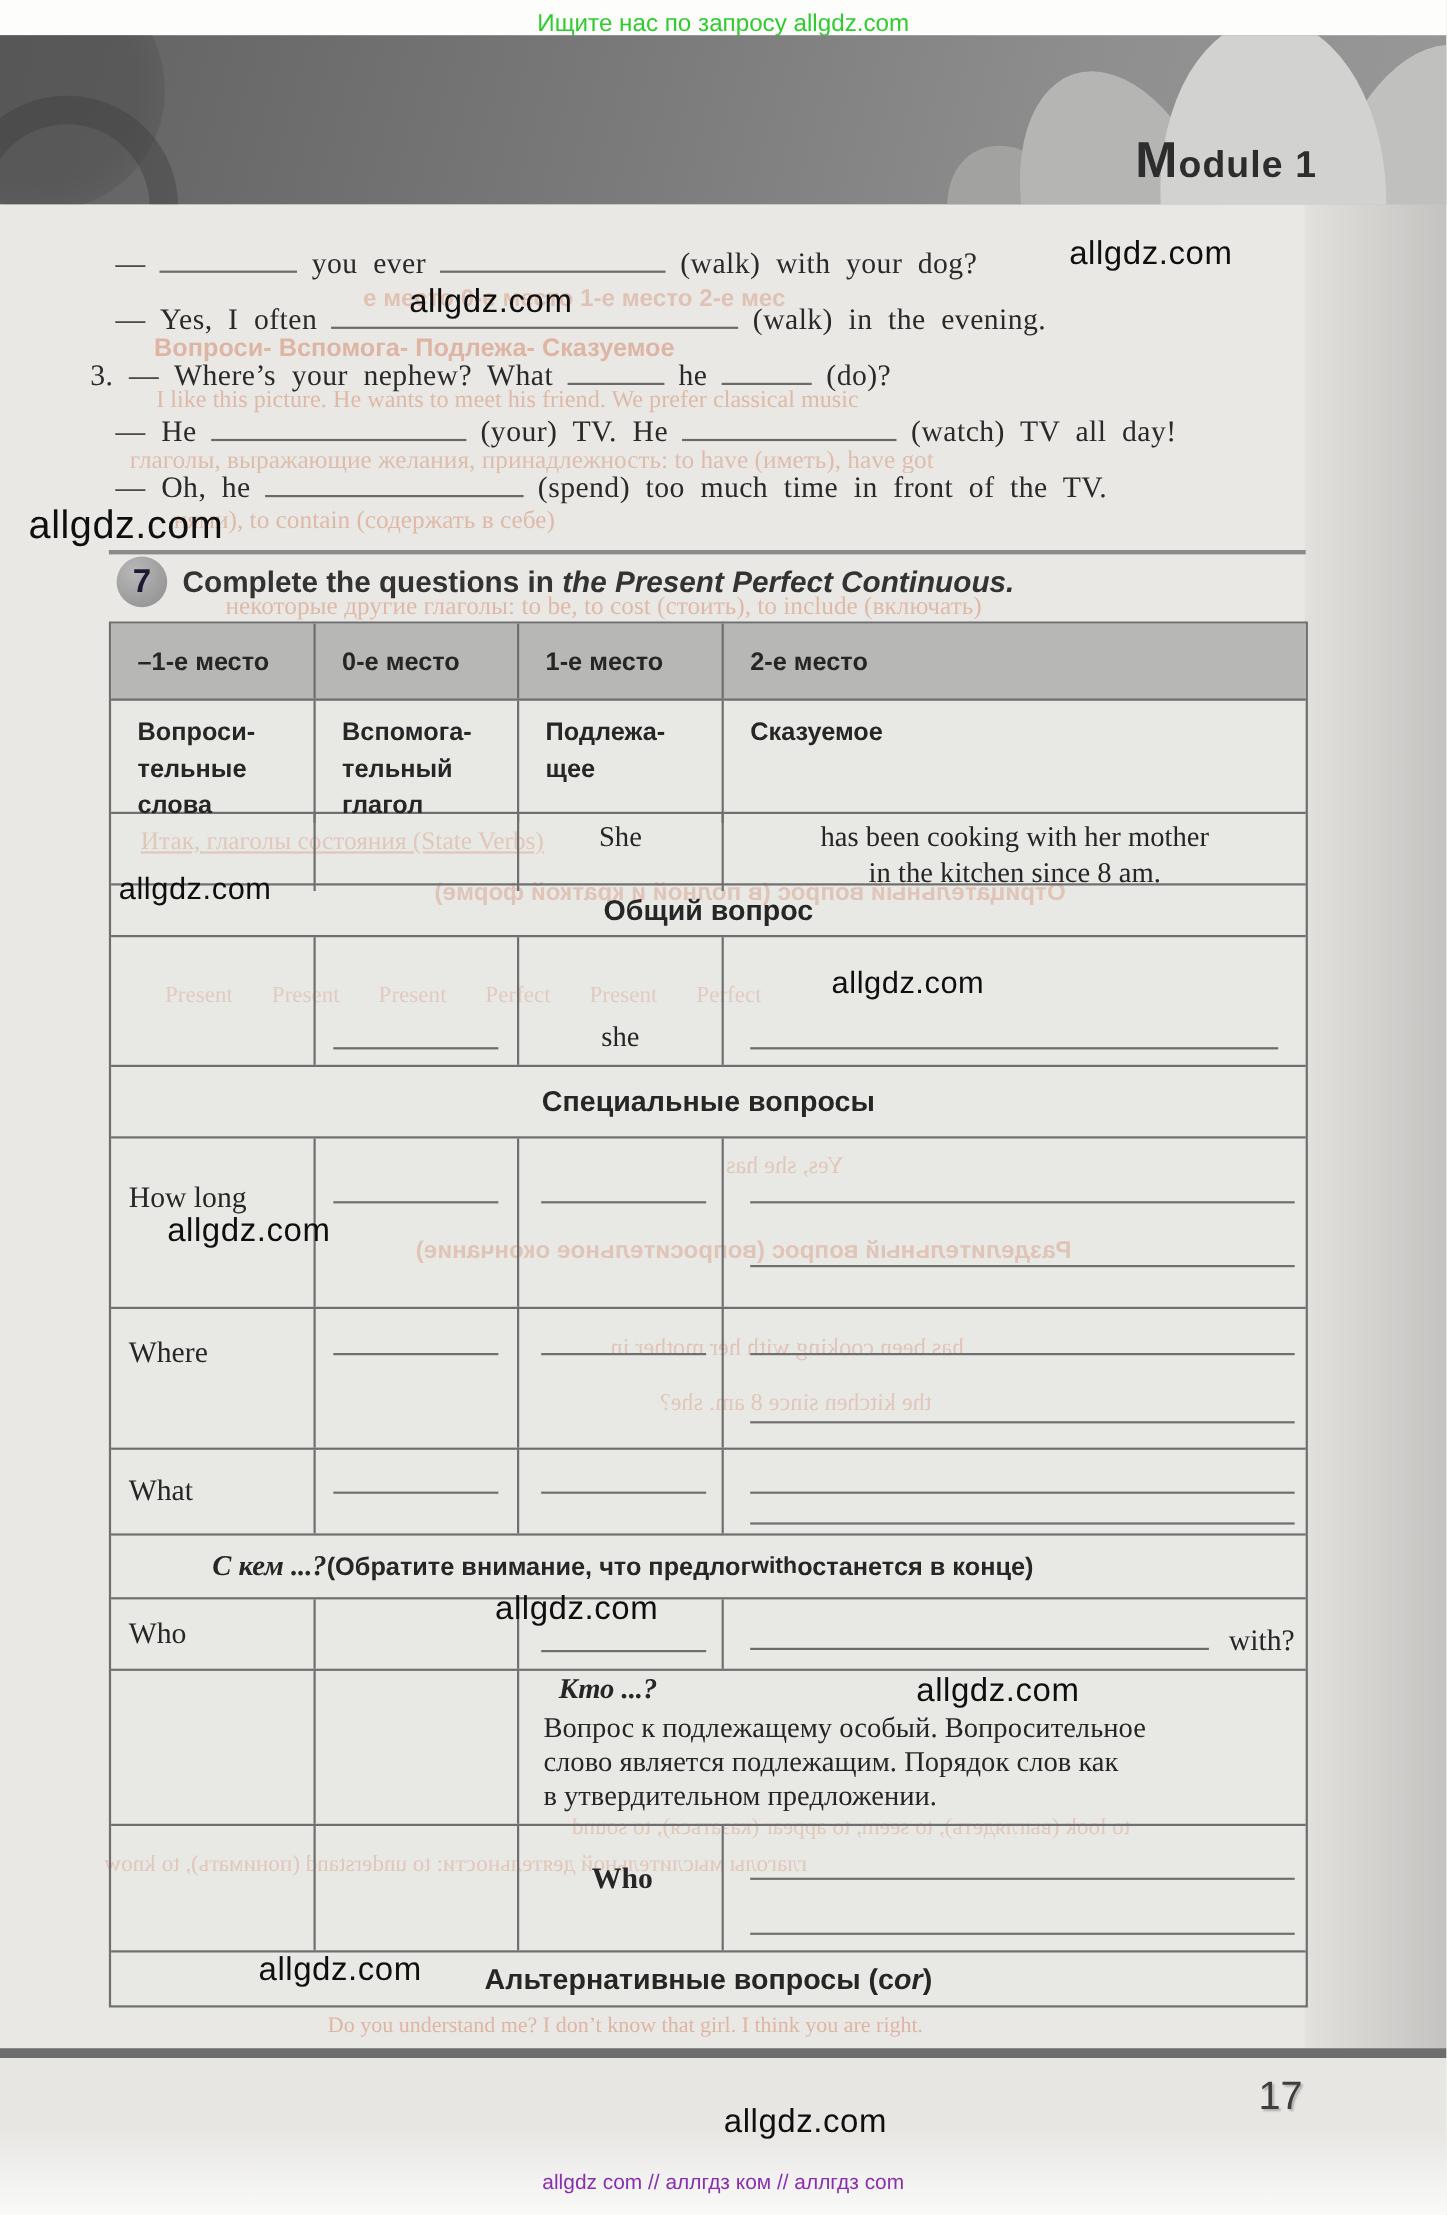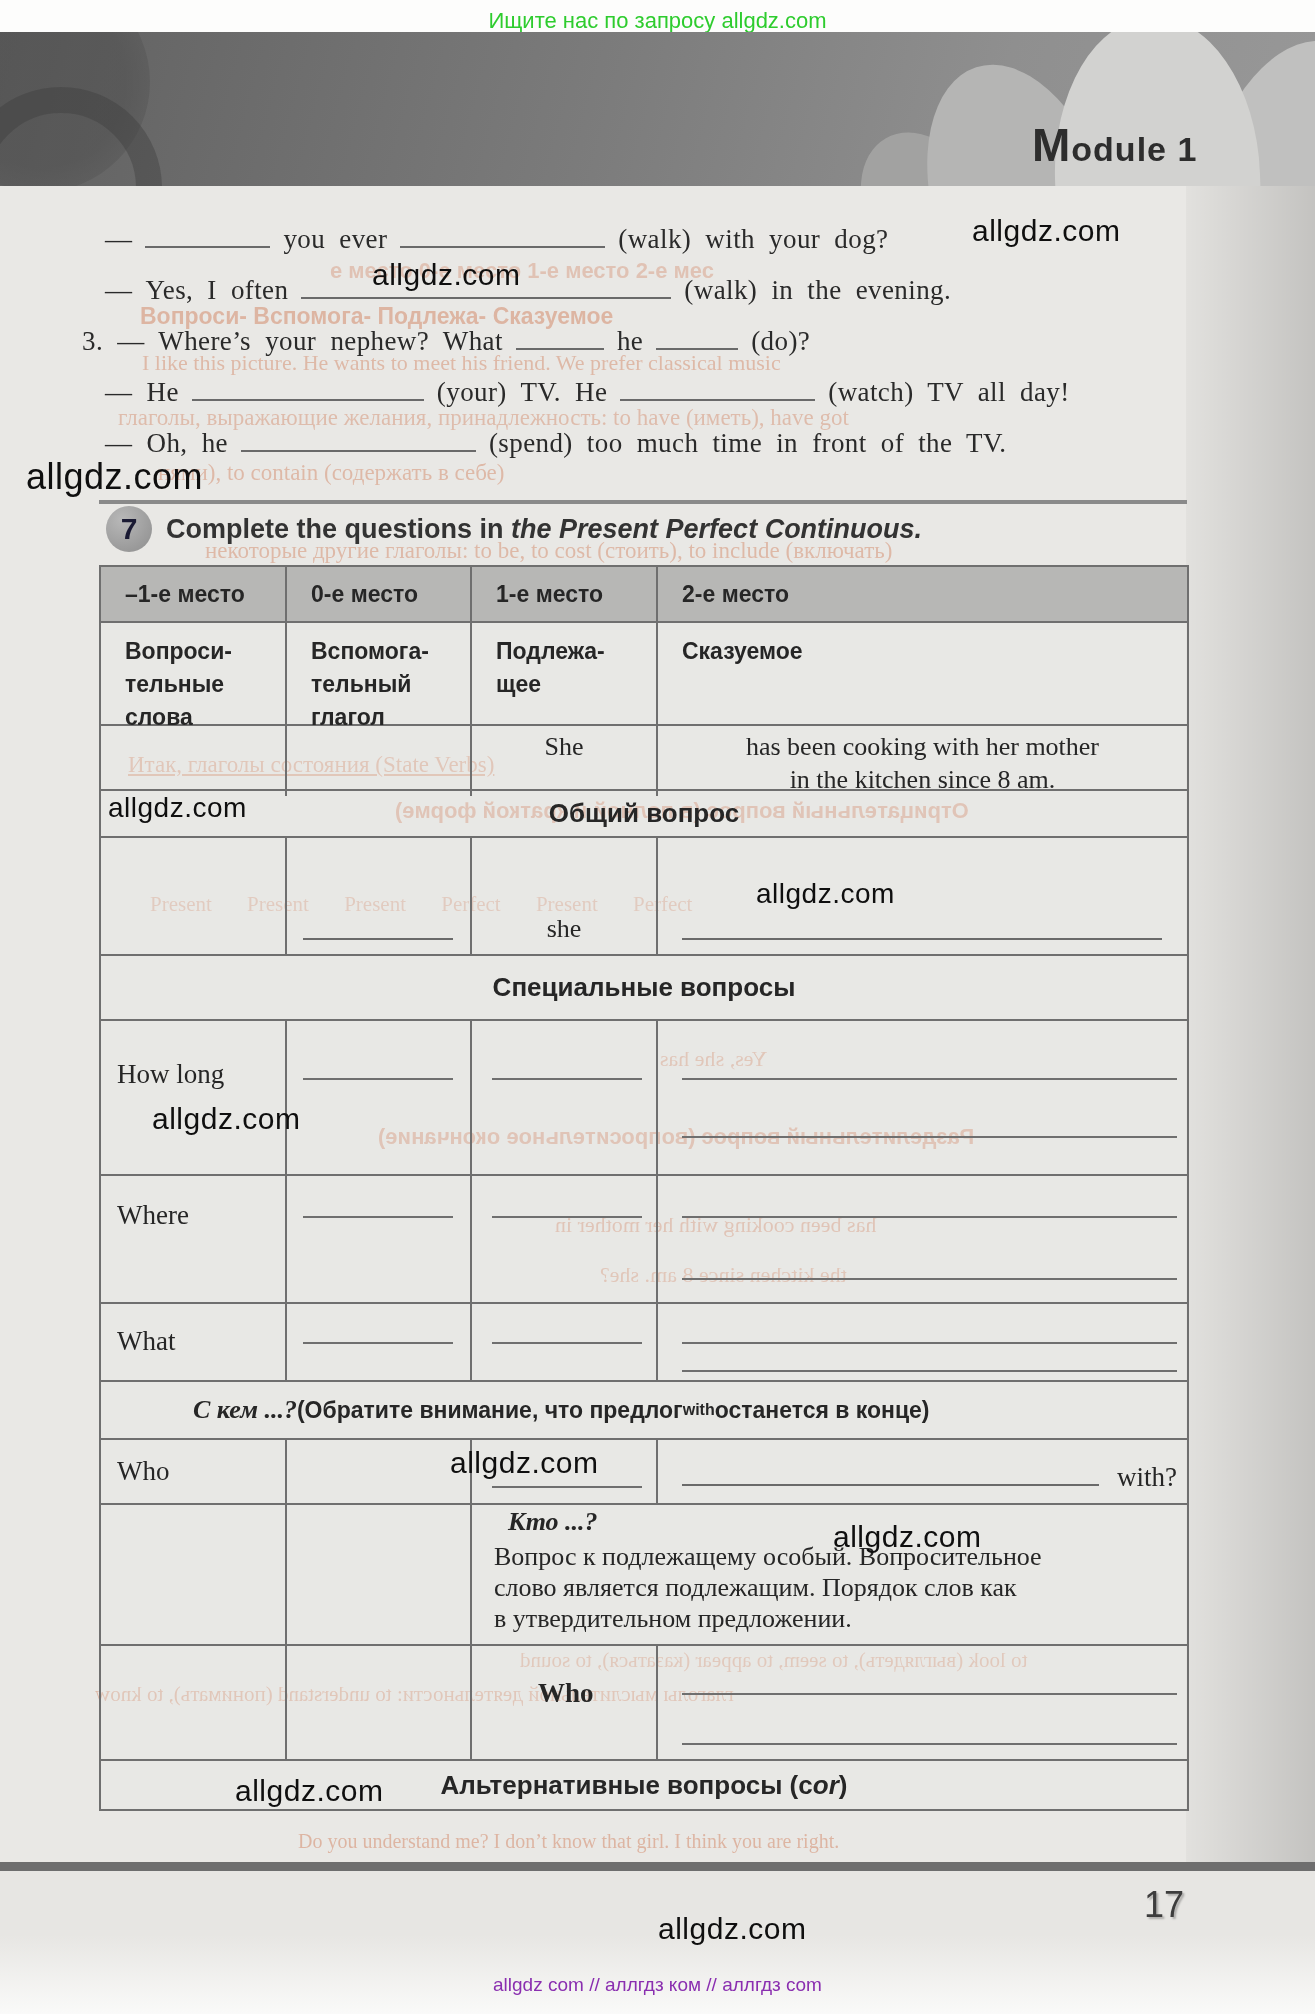--- a/index.html
+++ b/index.html
@@ -142,21 +142,21 @@
   <span class="blank" style="width:235px;"></span>
   <span>(spend) too much time in front of the TV.</span>
 </div>
 
 <div class="abs rule"></div>
 <div class="abs badge">7</div>
 <div class="abs ex-title"><span>Complete the questions in </span><i>the Present Perfect Continuous.</i></div>
 
 <div class="abs gtable">
 
-  <div class="trow hdr-gray" style="height:56px;">
+  <div class="trow hdr-gray" style="height:70px;">
     <div class="c poslbl">–1-е место</div>
     <div class="c poslbl">0-е место</div>
     <div class="c poslbl">1-е место</div>
     <div class="c poslbl">2-е место</div>
   </div>
 
   <div class="trow" style="height:103px;">
     <div class="c rolecell">
       <div>Вопроси-</div>
       <div>тельные</div>
@@ -244,21 +244,21 @@
     <div class="c">
       <div class="tblank" style="width:495px;margin:38px 0 0 24px;"></div>
       <div class="tblank" style="width:495px;margin:26px 0 0 24px;"></div>
     </div>
   </div>
 
   <div class="trow" style="height:58px;font-weight:bold;">
     <div class="merged" style="display:flex;align-items:center;padding-left:92px;white-space:nowrap;">
       <i class="serif26">С кем ...?</i>
         <span style="font-family:'Liberation Sans',sans-serif;font-size:23px;"> (Обратите внимание, что предлог </span>
-        <b style="font-family:'Liberation Sans',sans-serif;font-size:16px;">with</b>
+        <b style="font-family:'Liberation Sans',sans-serif;font-size:21px;">with</b>
         <span style="font-family:'Liberation Sans',sans-serif;font-size:23px;"> останется в конце)</span>
     </div>
   </div>
 
   <div class="trow" style="height:65px;">
     <div class="c serif27" style="padding:16px 0 0 16px;">Who</div>
     <div class="c"></div>
     <div class="c">
         <div class="tblank" style="width:150px;margin:46px 0 0 20px;"></div>
       </div>

